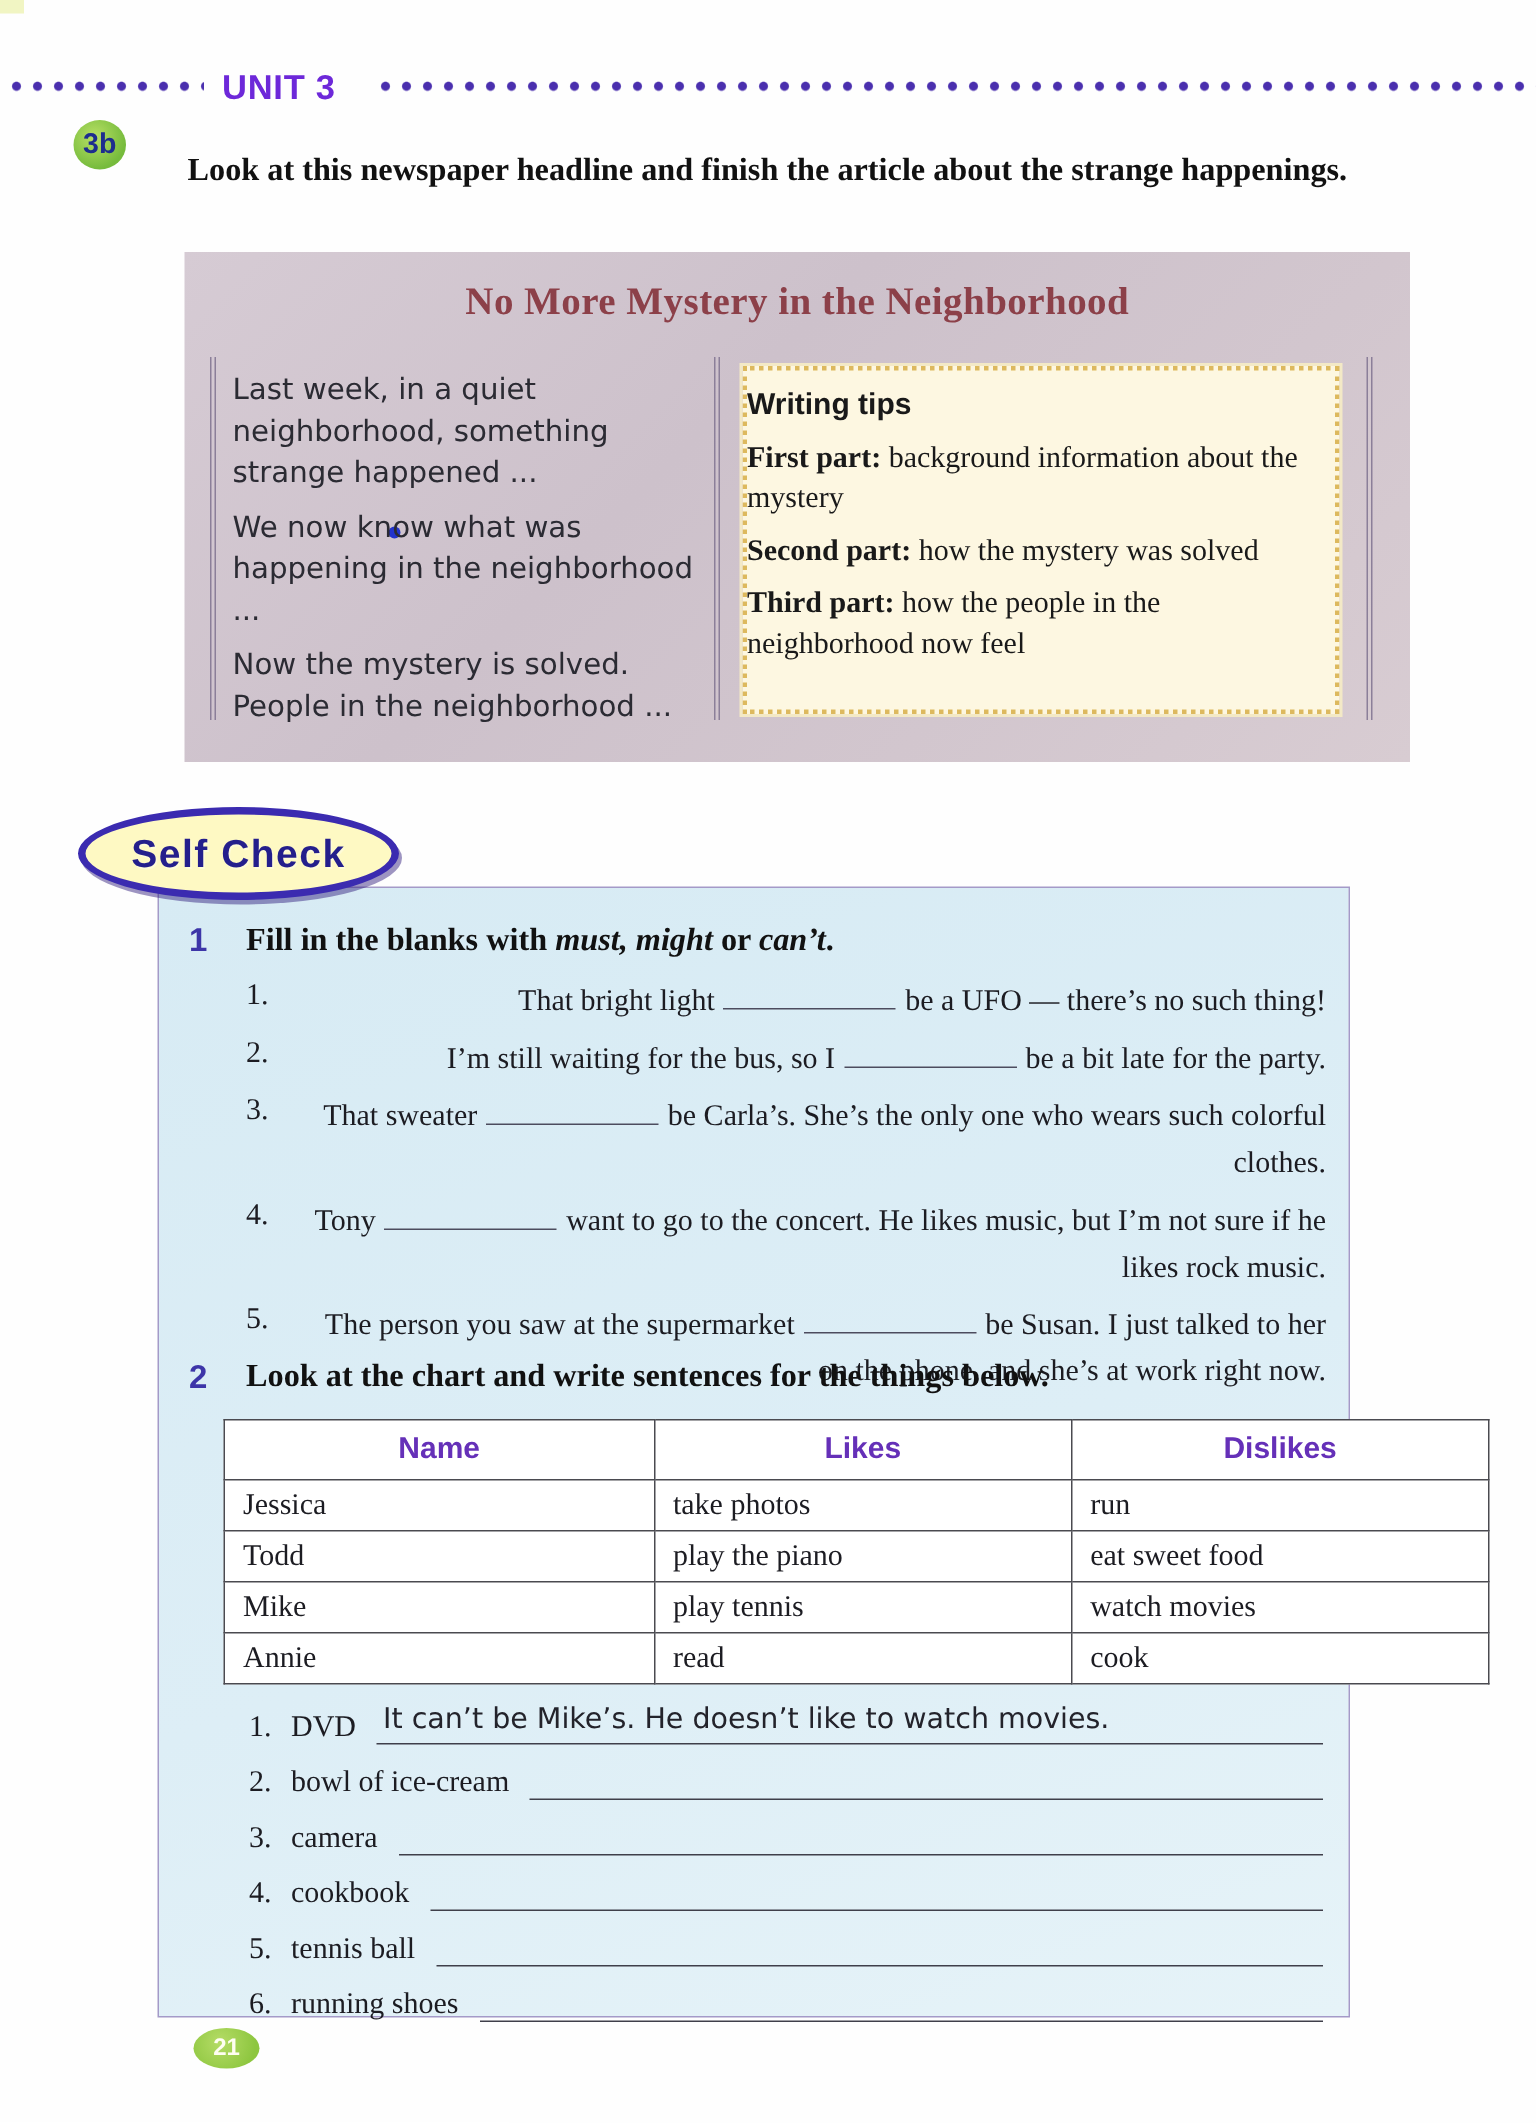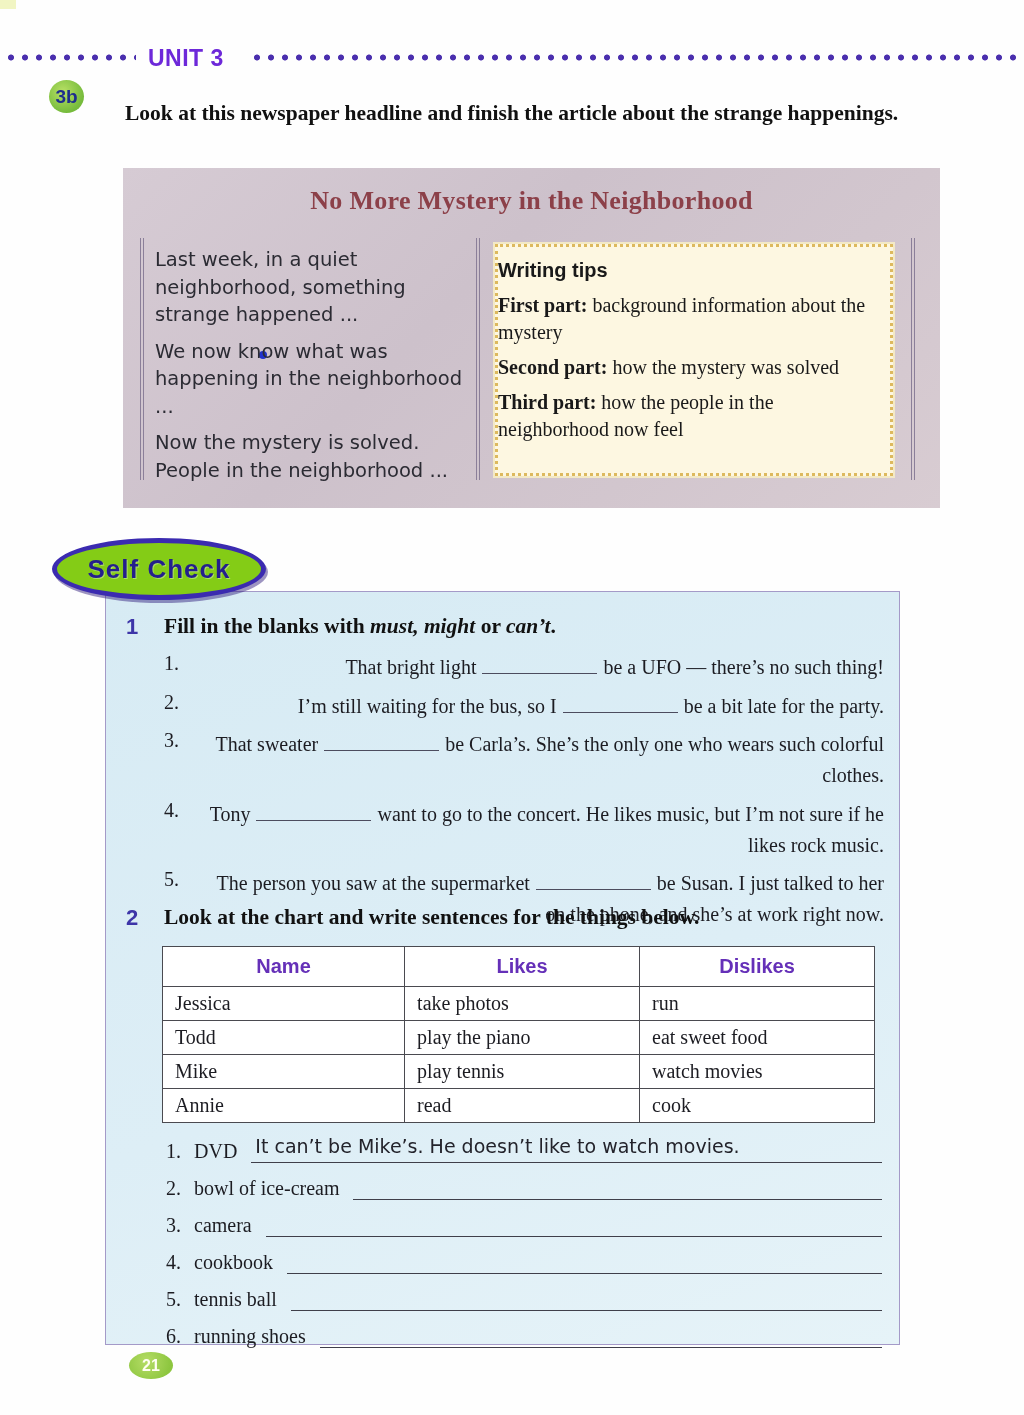--- a/index.html
+++ b/index.html
@@ -39,41 +39,41 @@
   .article-col p{margin:0 0 9px 0;}
   .ink-dot{position:absolute;left:136px;top:183px;width:8px;height:8px;border-radius:50%;background:#2233cc;}
   .tipsbox{position:absolute;left:372px;top:76px;width:376px;height:208px;
         background:#fdf7e1;border:3px dotted #ddb95e;outline:2px solid #f3e9c6;padding:10px 16px 8px 0;}
   .tips-title{font-family:"Liberation Sans",sans-serif;font-weight:bold;font-size:20px;color:#e8821e;margin:0 0 6px 0;}
   .tipsbox p{margin:0 0 8px 0;font-size:20px;line-height:27px;color:#191919;}
   .tipsbox b{font-weight:bold;}
 
   
   .sc-badge{position:absolute;left:52px;top:538px;width:204px;height:52px;border-radius:50%;
-        background:#84cc16;border:5px solid #3b2bb0;box-shadow:2px 3px 0 rgba(40,20,120,.45);
+        background:#fef9c3;border:5px solid #3b2bb0;box-shadow:2px 3px 0 rgba(40,20,120,.45);
         display:flex;align-items:center;justify-content:center;z-index:3;}
   .sc-badge span{font-family:"Liberation Sans",sans-serif;font-weight:bold;font-size:26px;
         color:#241f8c;letter-spacing:1px;text-shadow:1px 1px 0 rgba(255,255,255,.35);}
   .panel{position:absolute;left:105px;top:591px;width:795px;height:754px;
         background:linear-gradient(160deg,#d7ebf4 0%,#ddeef6 55%,#e6f3f8 100%);
         border:1.5px solid #a49ac8;box-sizing:border-box;z-index:1;}
 
   .ex-head{position:absolute;left:20px;display:flex;}
   .ex-num{width:38px;font-family:"Liberation Sans",sans-serif;font-weight:bold;font-size:22px;color:#3d35a8;}
   .ex-title{font-weight:bold;font-size:21.5px;color:#111;}
   .ex-title i{font-style:italic;}
 
   .qlist{position:absolute;left:58px;width:720px;}
   .q{display:flex;margin-bottom:7.5px;}
   .qnum{width:30px;flex:0 0 30px;font-size:20px;}
   .qtext{flex:1;font-size:20px;line-height:31px;text-align:right;}
   .blank{display:inline-block;width:115px;border-bottom:1.6px solid #4c4c5e;margin:0 6px;height:18px;vertical-align:baseline;}
 
   
-  .chart{position:absolute;left:56px;top:354px;width:713px;border-collapse:collapse;background:#fff;padding-left:40px;}
+  .chart{position:absolute;left:43px;top:354px;width:844px;border-collapse:collapse;background:#fff;padding-left:40px;}
   .chart th,.chart td{border:1.6px solid #4a4a50;}
   .chart th{height:37px;font-family:"Liberation Sans",sans-serif;font-weight:bold;font-size:20px;color:#6530b8;text-align:center;}
   .chart td{height:33px;font-size:20px;padding:0 0 0 12px;text-align:left;}
   .c1{width:34%;} .c2{width:33%;} .c3{width:33%;}
 
   
   .items{position:absolute;left:60px;top:543px;width:716px;}
   .item{display:flex;align-items:flex-end;margin-bottom:9px;height:28px;}
   .inum{flex:0 0 28px;font-size:20px;}
   .ilabel{font-size:20px;white-space:nowrap;}

